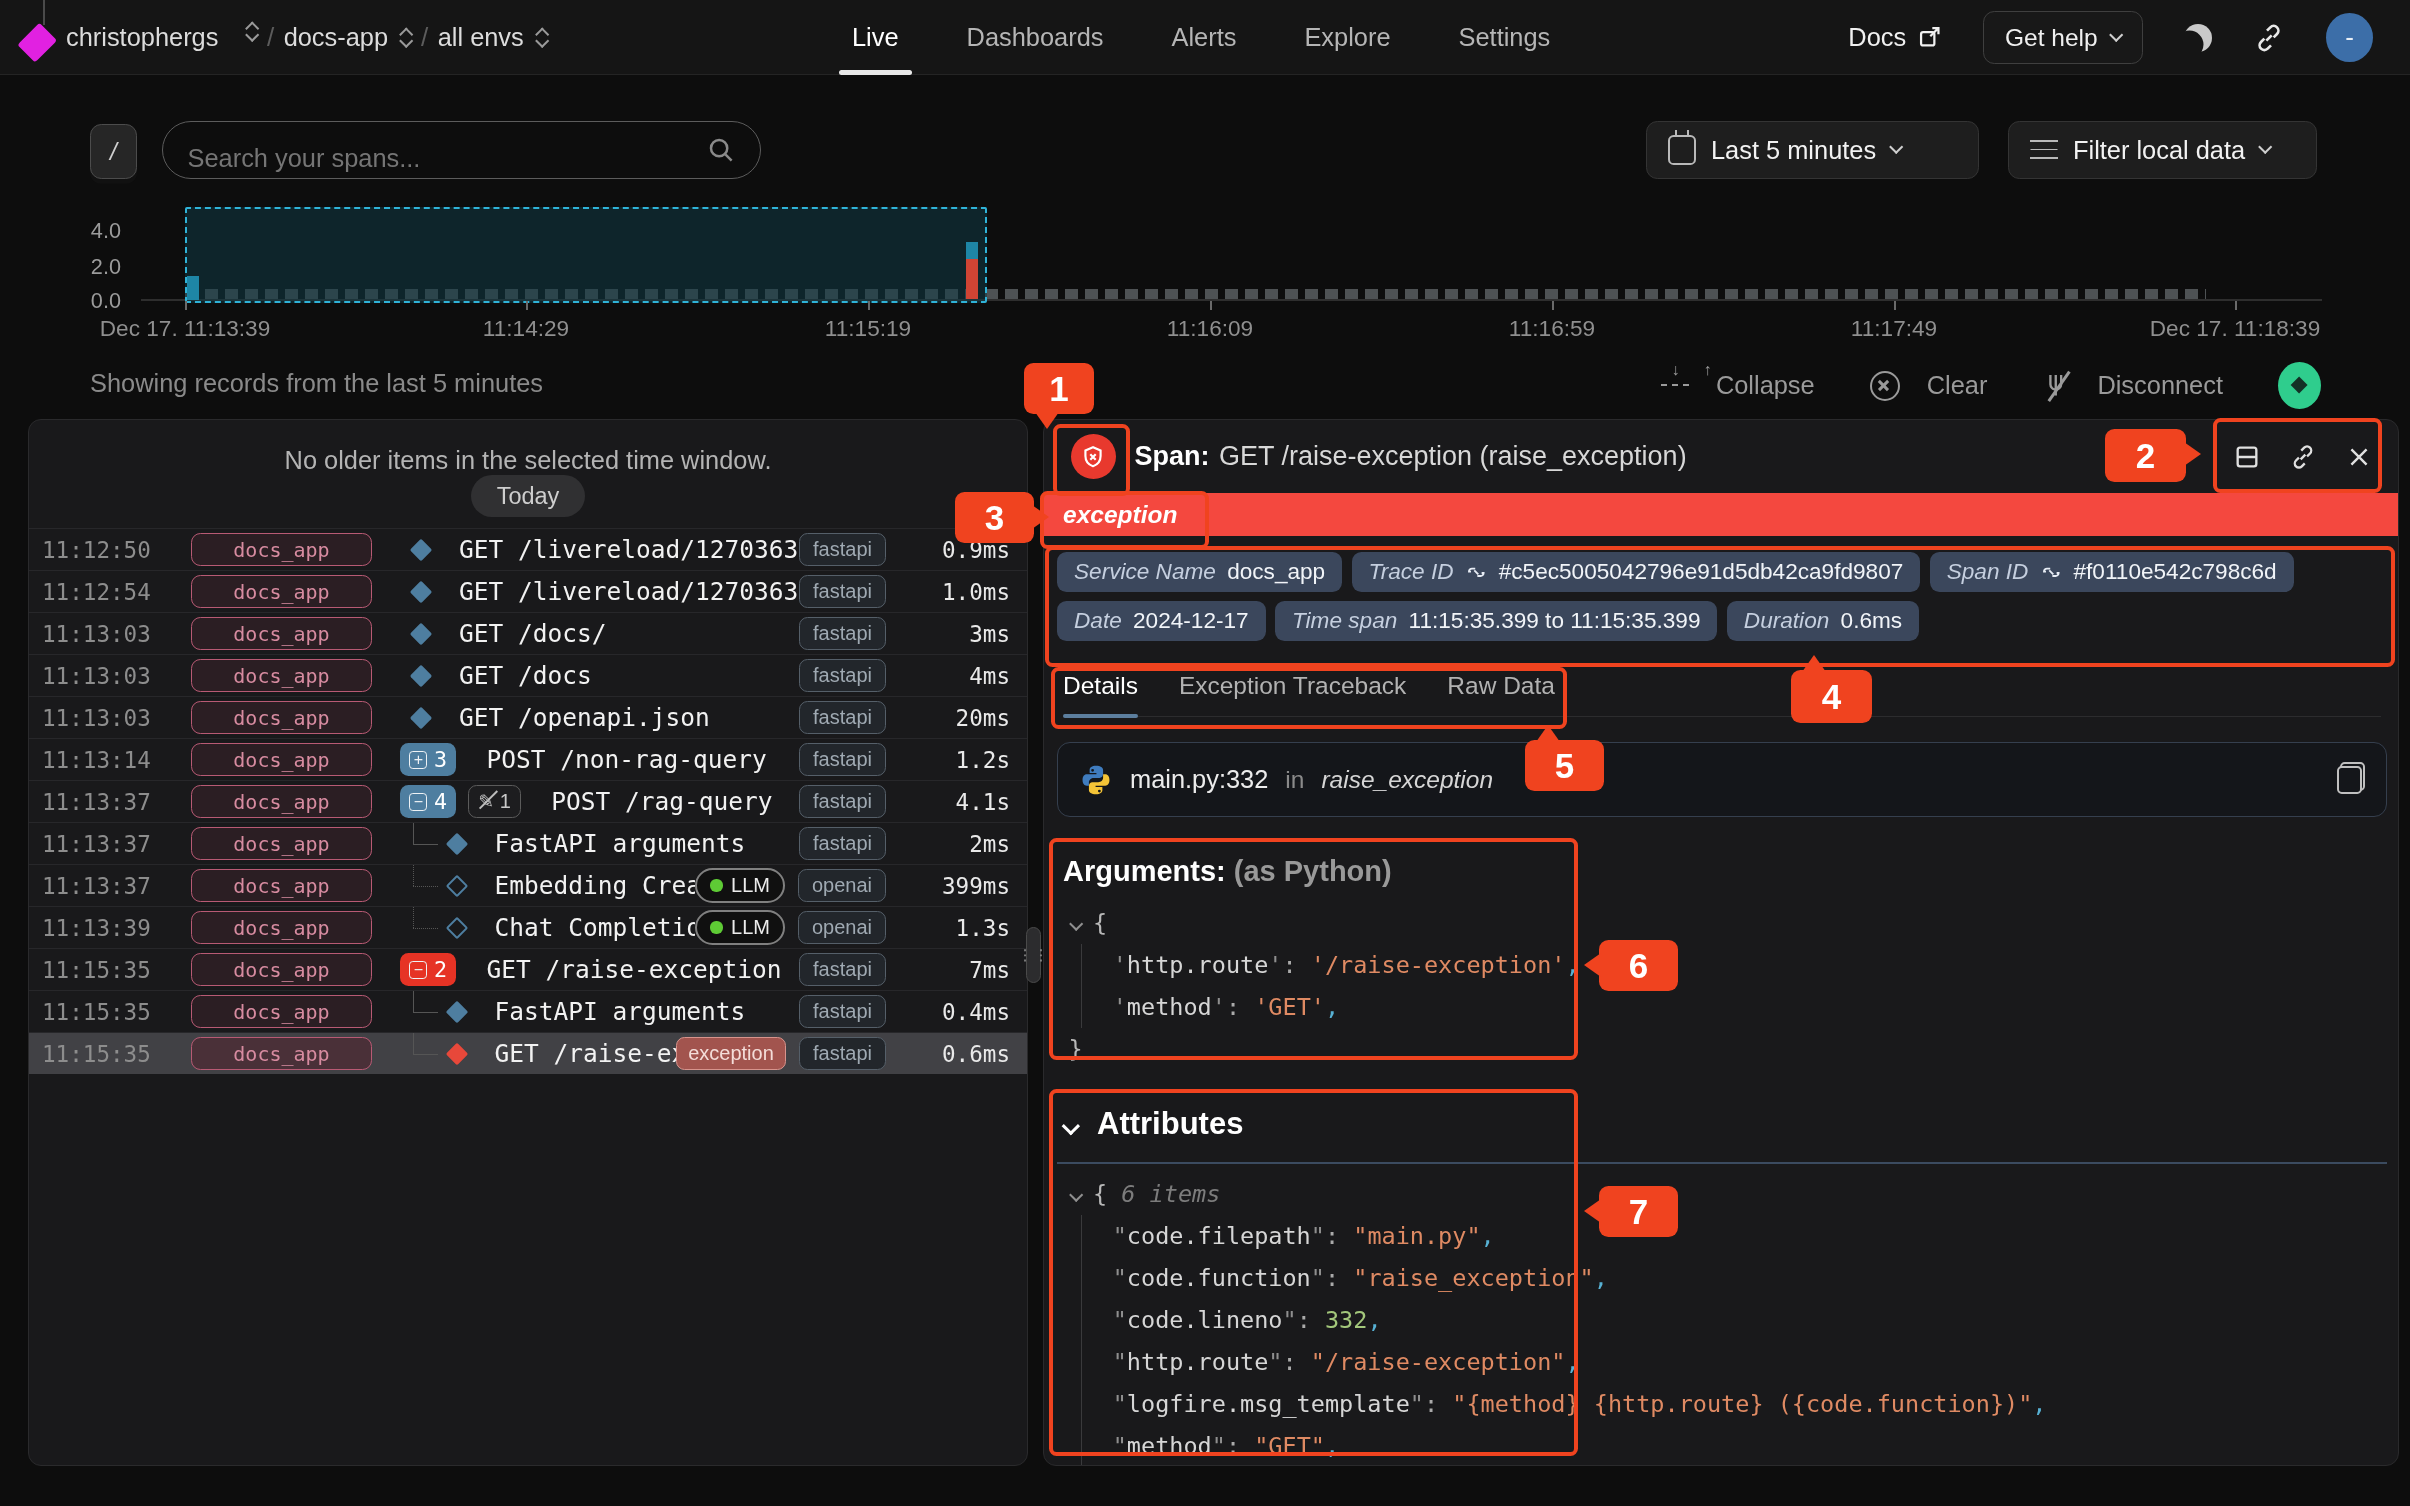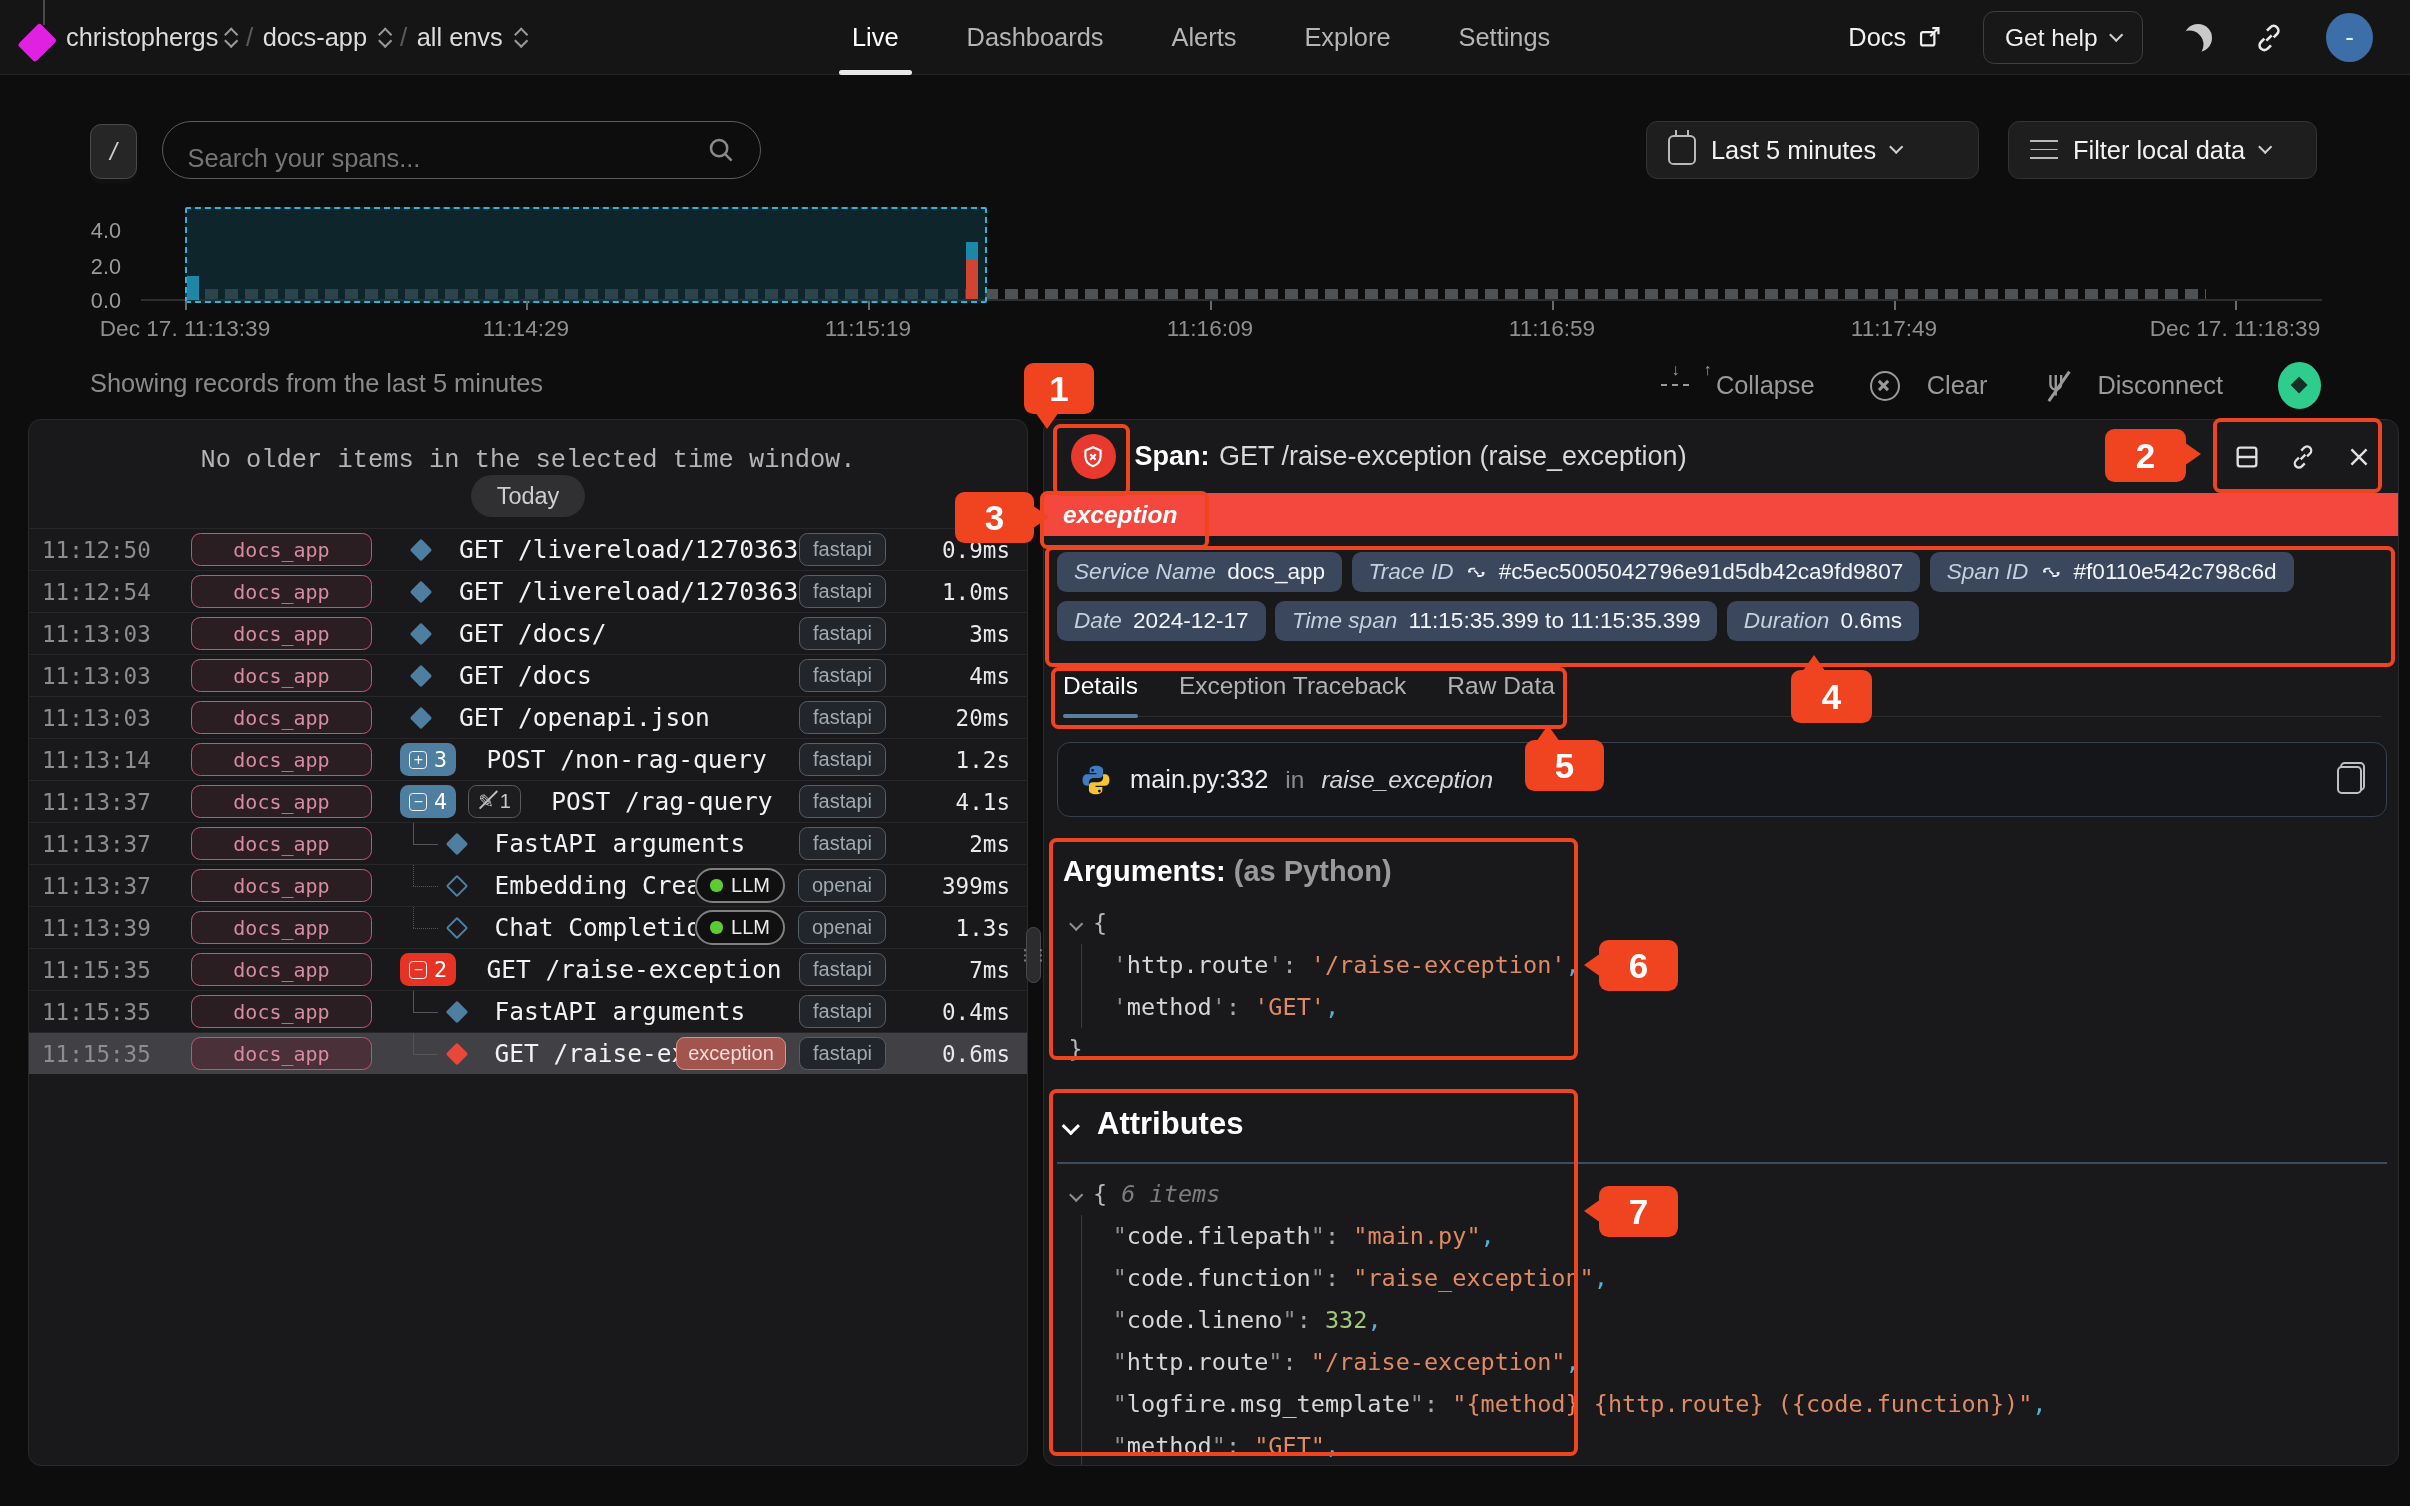--- a/index.html
+++ b/index.html
@@ -69,21 +69,21 @@
   .ico-disc::after { content:""; position:absolute; left:-1.9px; top:15px; width:36px; height:2.8px; background:#9a9a9a; transform:rotate(-55deg); }
 
   
   .panel { position:absolute; background:#19191b; border:1.9px solid #2a2a2c; border-radius:13px; }
   #listpanel { left:28px; top:419px; width:1000px; height:1047px; overflow:hidden; }
   #detailpanel { left:1043px; top:419px; width:1356px; height:1047px; overflow:hidden; }
   .divider-handle { position:absolute; left:1026px; top:927px; width:15px; height:56px; background:#2c2c2e; border:1.9px solid #4a4a4a; border-radius:7.5px; display:flex; align-items:center; justify-content:center; }
   .divider-handle span { color:#909090; font-size:15px; line-height:8.5px; letter-spacing:0.9px; }
 
   
-  .empty-note { margin-top:26px; text-align:center; color:#b4b4b4; font-size:25.4px;font-family:Liberation Mono, monospace; }
+  .empty-note { margin-top:26px; text-align:center; color:#b4b4b4; font-size:25.4px; }
   .today-wrap { display:flex; justify-content:center; }
   .today { background:#303032; border-radius:22.6px; color:#cecece; font-size:23.5px; padding:7.5px 26px; }
   #rows { position:absolute; left:0; top:108px; width:100%; }
   .row { display:flex; align-items:center; height:42px; border-top:1.4px solid #27272a; padding:0 17px 0 13px; }
   .row.selected { background:#414145; }
   .rtime { width:149px; font-family:"DejaVu Sans Mono",monospace; font-size:22.6px; color:#8d8d8d; flex:0 0 auto; }
   .svc { flex:0 0 auto; width:181px; height:33px; margin-right:28px; border:1.9px solid #b85a74; background:#2b1e23; border-radius:9.4px; color:#d78ba0; font-family:"DejaVu Sans Mono",monospace; font-size:20px; display:flex; align-items:center; justify-content:center; }
   .row.selected .svc { background:#4a3038; }
   .marker { flex:0 0 auto; display:flex; align-items:center; margin-right:15px; }
   .dia { width:16px; height:16px; transform:rotate(45deg); border-radius:1.9px; flex:0 0 auto; }
@@ -162,21 +162,21 @@
 </style>
 </head>
 <body>
 
 <div id="screen">
 
   <header class="topnav">
     <div class="logo-line"></div>
     <div class="logo"></div>
     <div class="crumb" style="left:66px">
-      <span style="display:flex;align-items:center;gap:4px">
+      <span style="display:flex;gap:25px">
         <span>christophergs</span>
         <span class="updown">
             <i class="up"></i>
             <i class="dn"></i>
           </span>
       </span>
       <span class="sep">/</span>
       <span style="display:flex;align-items:center;gap:9.4px">
         <span>docs-app</span>
         <span class="updown">

